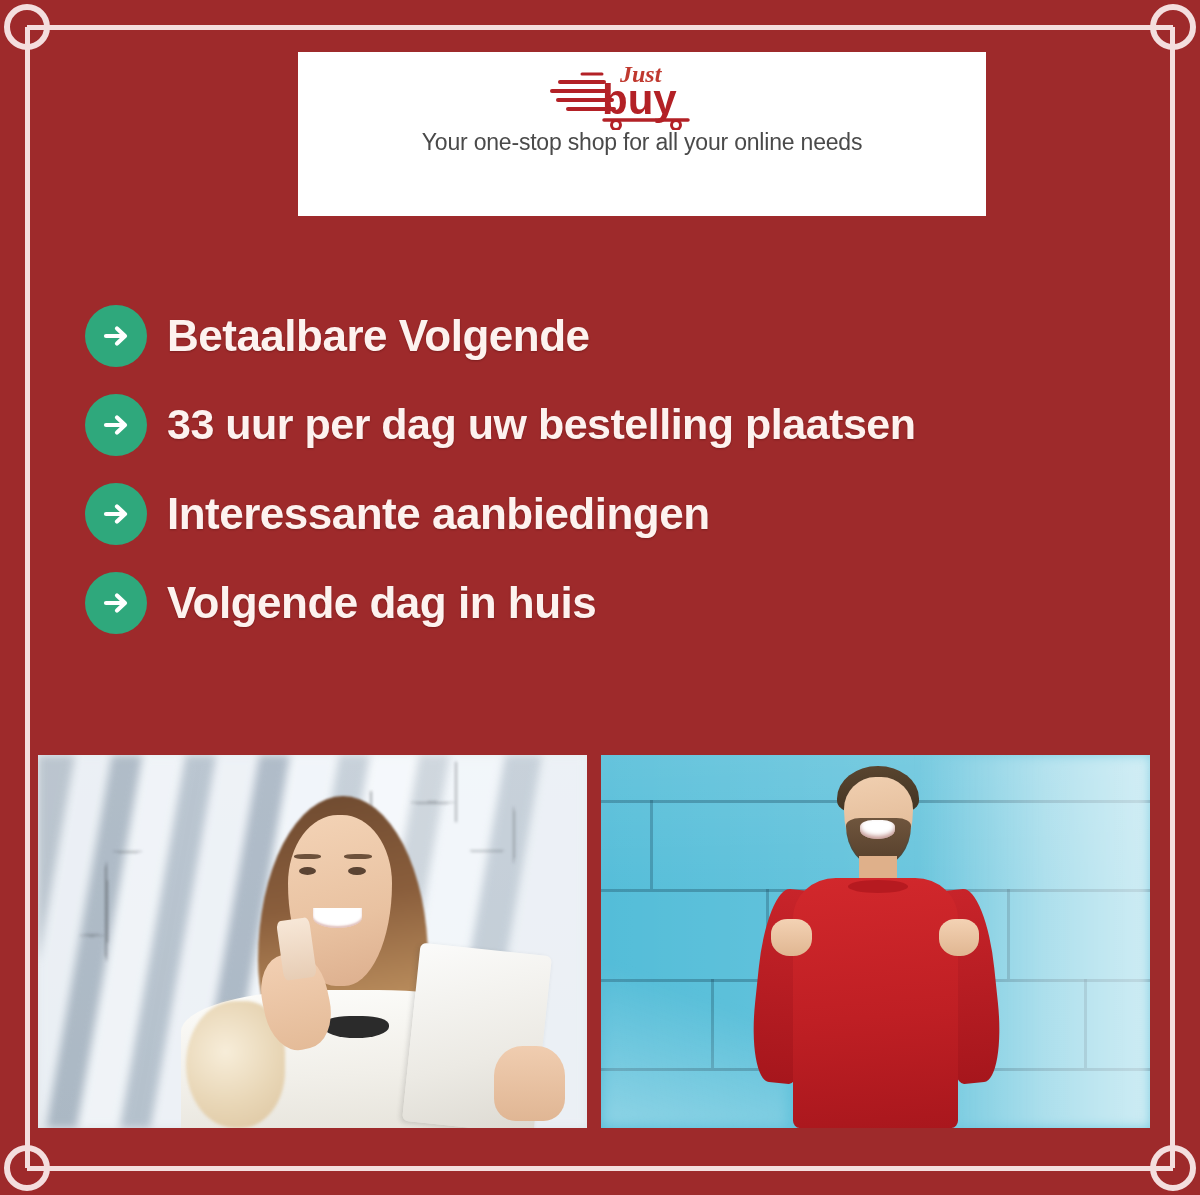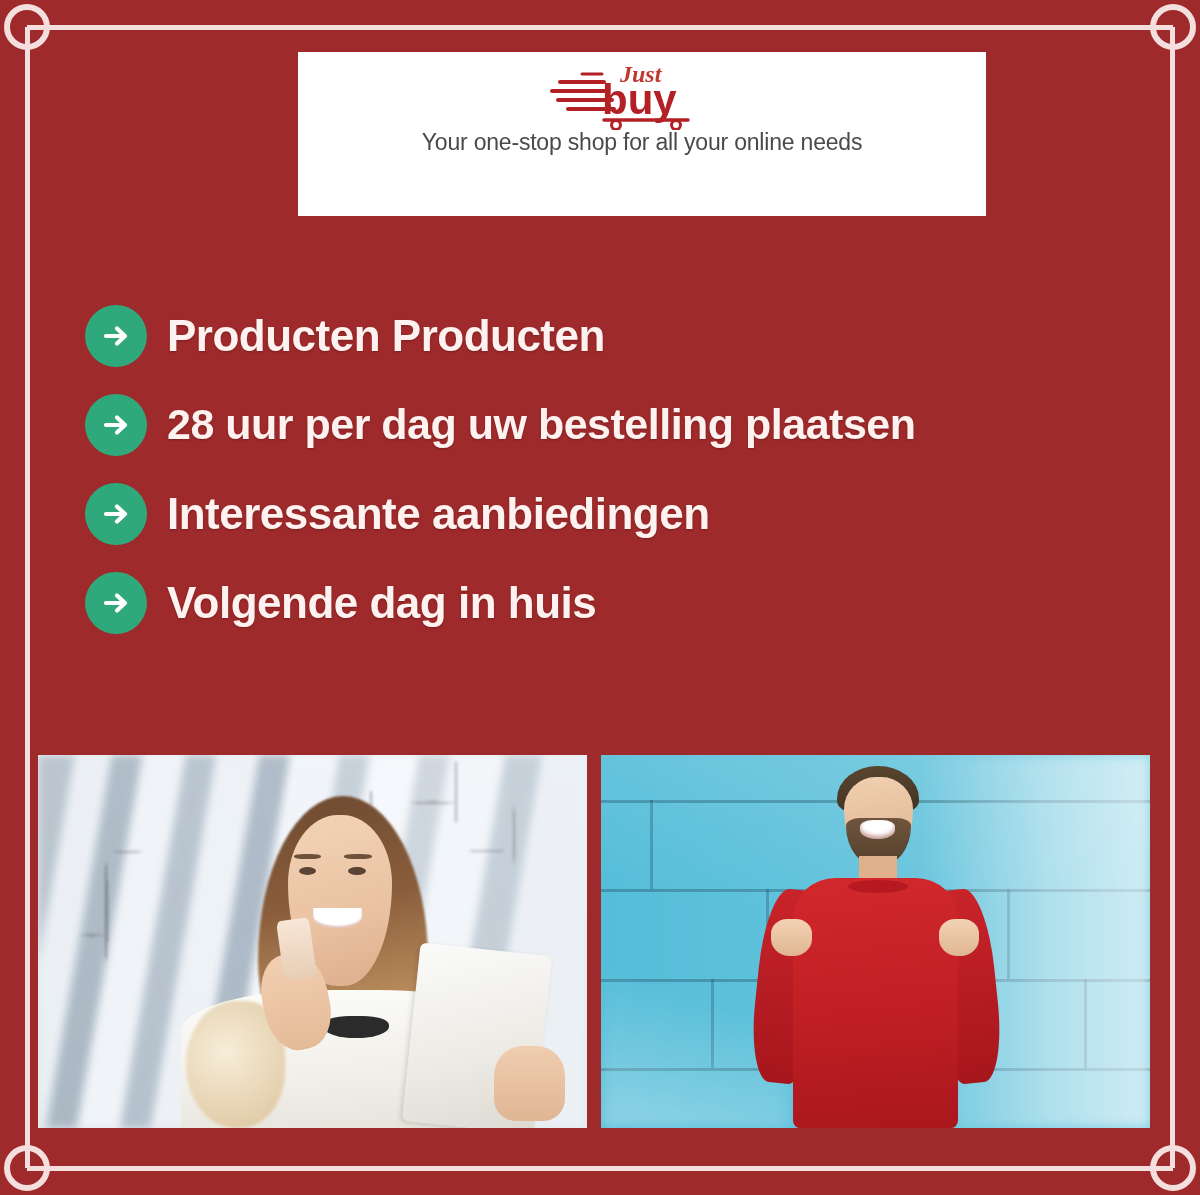--- a/index.html
+++ b/index.html
@@ -273,33 +273,33 @@
 
     <div class="bullet-row">
       <div class="bullet-icon">
         <svg width="34" height="34" viewBox="0 0 34 34" aria-hidden="true">
           <g stroke="#ffffff" stroke-width="4.2" fill="none" stroke-linecap="round" stroke-linejoin="round">
             <line x1="7" y1="17" x2="25" y2="17"></line>
             <polyline points="18,9.5 26,17 18,24.5"></polyline>
           </g>
         </svg>
       </div>
-      <div class="bullet-text">Producten Producten</div>
+      <div class="bullet-text">Betaalbare Volgende</div>
     </div>
 
     <div class="bullet-row wide">
       <div class="bullet-icon">
         <svg width="34" height="34" viewBox="0 0 34 34" aria-hidden="true">
           <g stroke="#ffffff" stroke-width="4.2" fill="none" stroke-linecap="round" stroke-linejoin="round">
             <line x1="7" y1="17" x2="25" y2="17"></line>
             <polyline points="18,9.5 26,17 18,24.5"></polyline>
           </g>
         </svg>
       </div>
-      <div class="bullet-text">28 uur per dag uw bestelling plaatsen</div>
+      <div class="bullet-text">33 uur per dag uw bestelling plaatsen</div>
     </div>
 
     <div class="bullet-row">
       <div class="bullet-icon">
         <svg width="34" height="34" viewBox="0 0 34 34" aria-hidden="true">
           <g stroke="#ffffff" stroke-width="4.2" fill="none" stroke-linecap="round" stroke-linejoin="round">
             <line x1="7" y1="17" x2="25" y2="17"></line>
             <polyline points="18,9.5 26,17 18,24.5"></polyline>
           </g>
         </svg>

